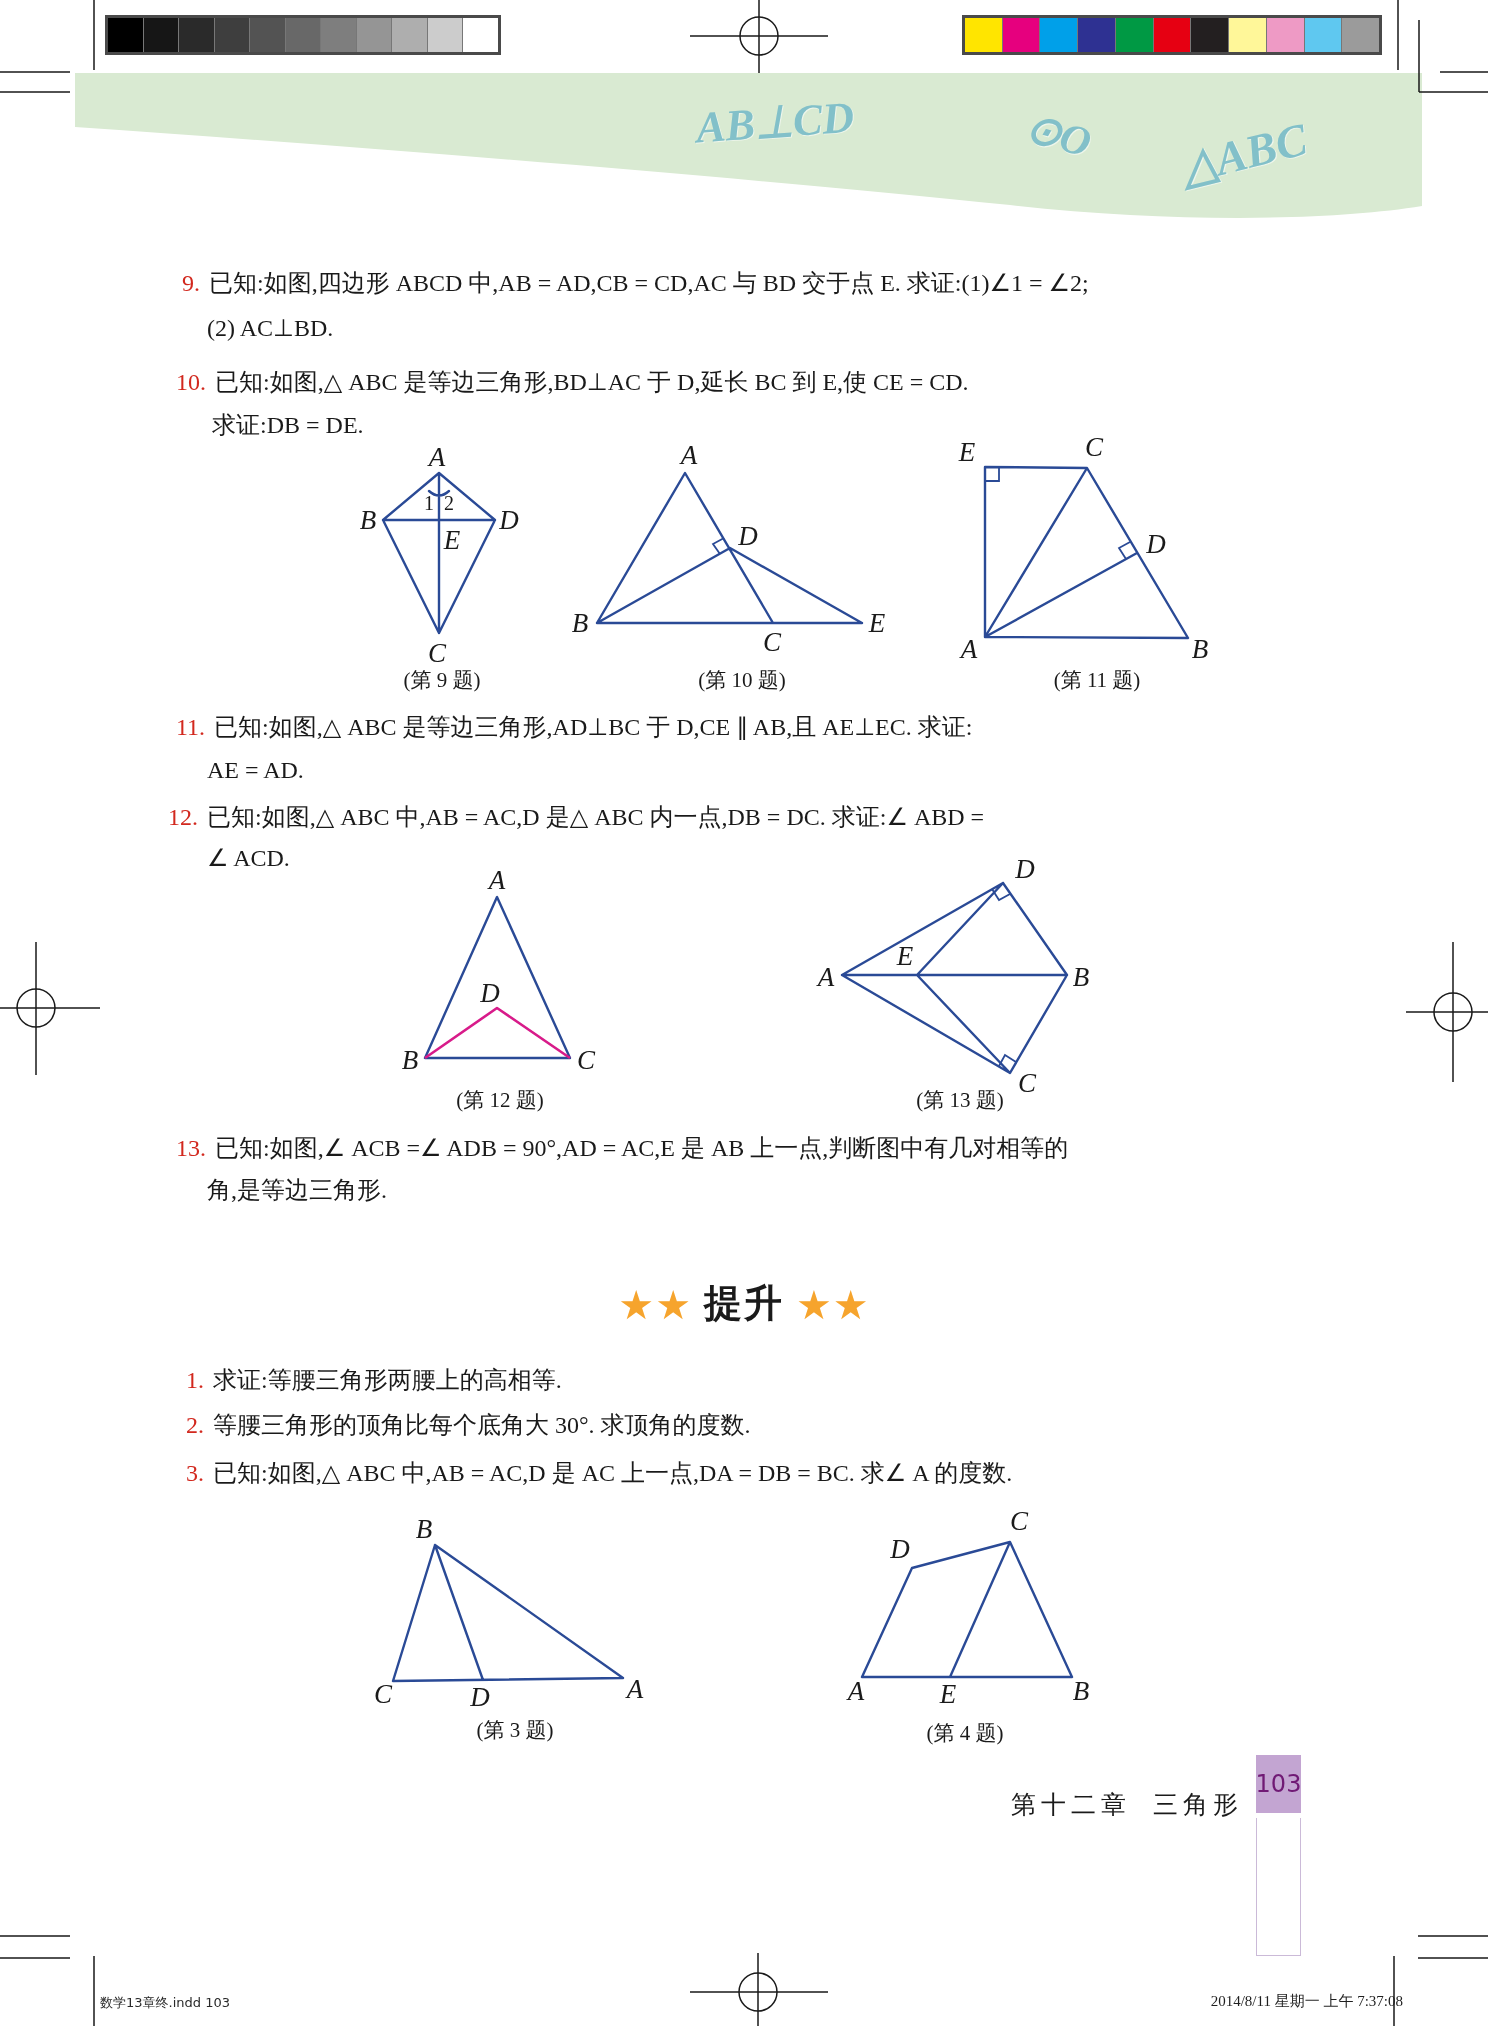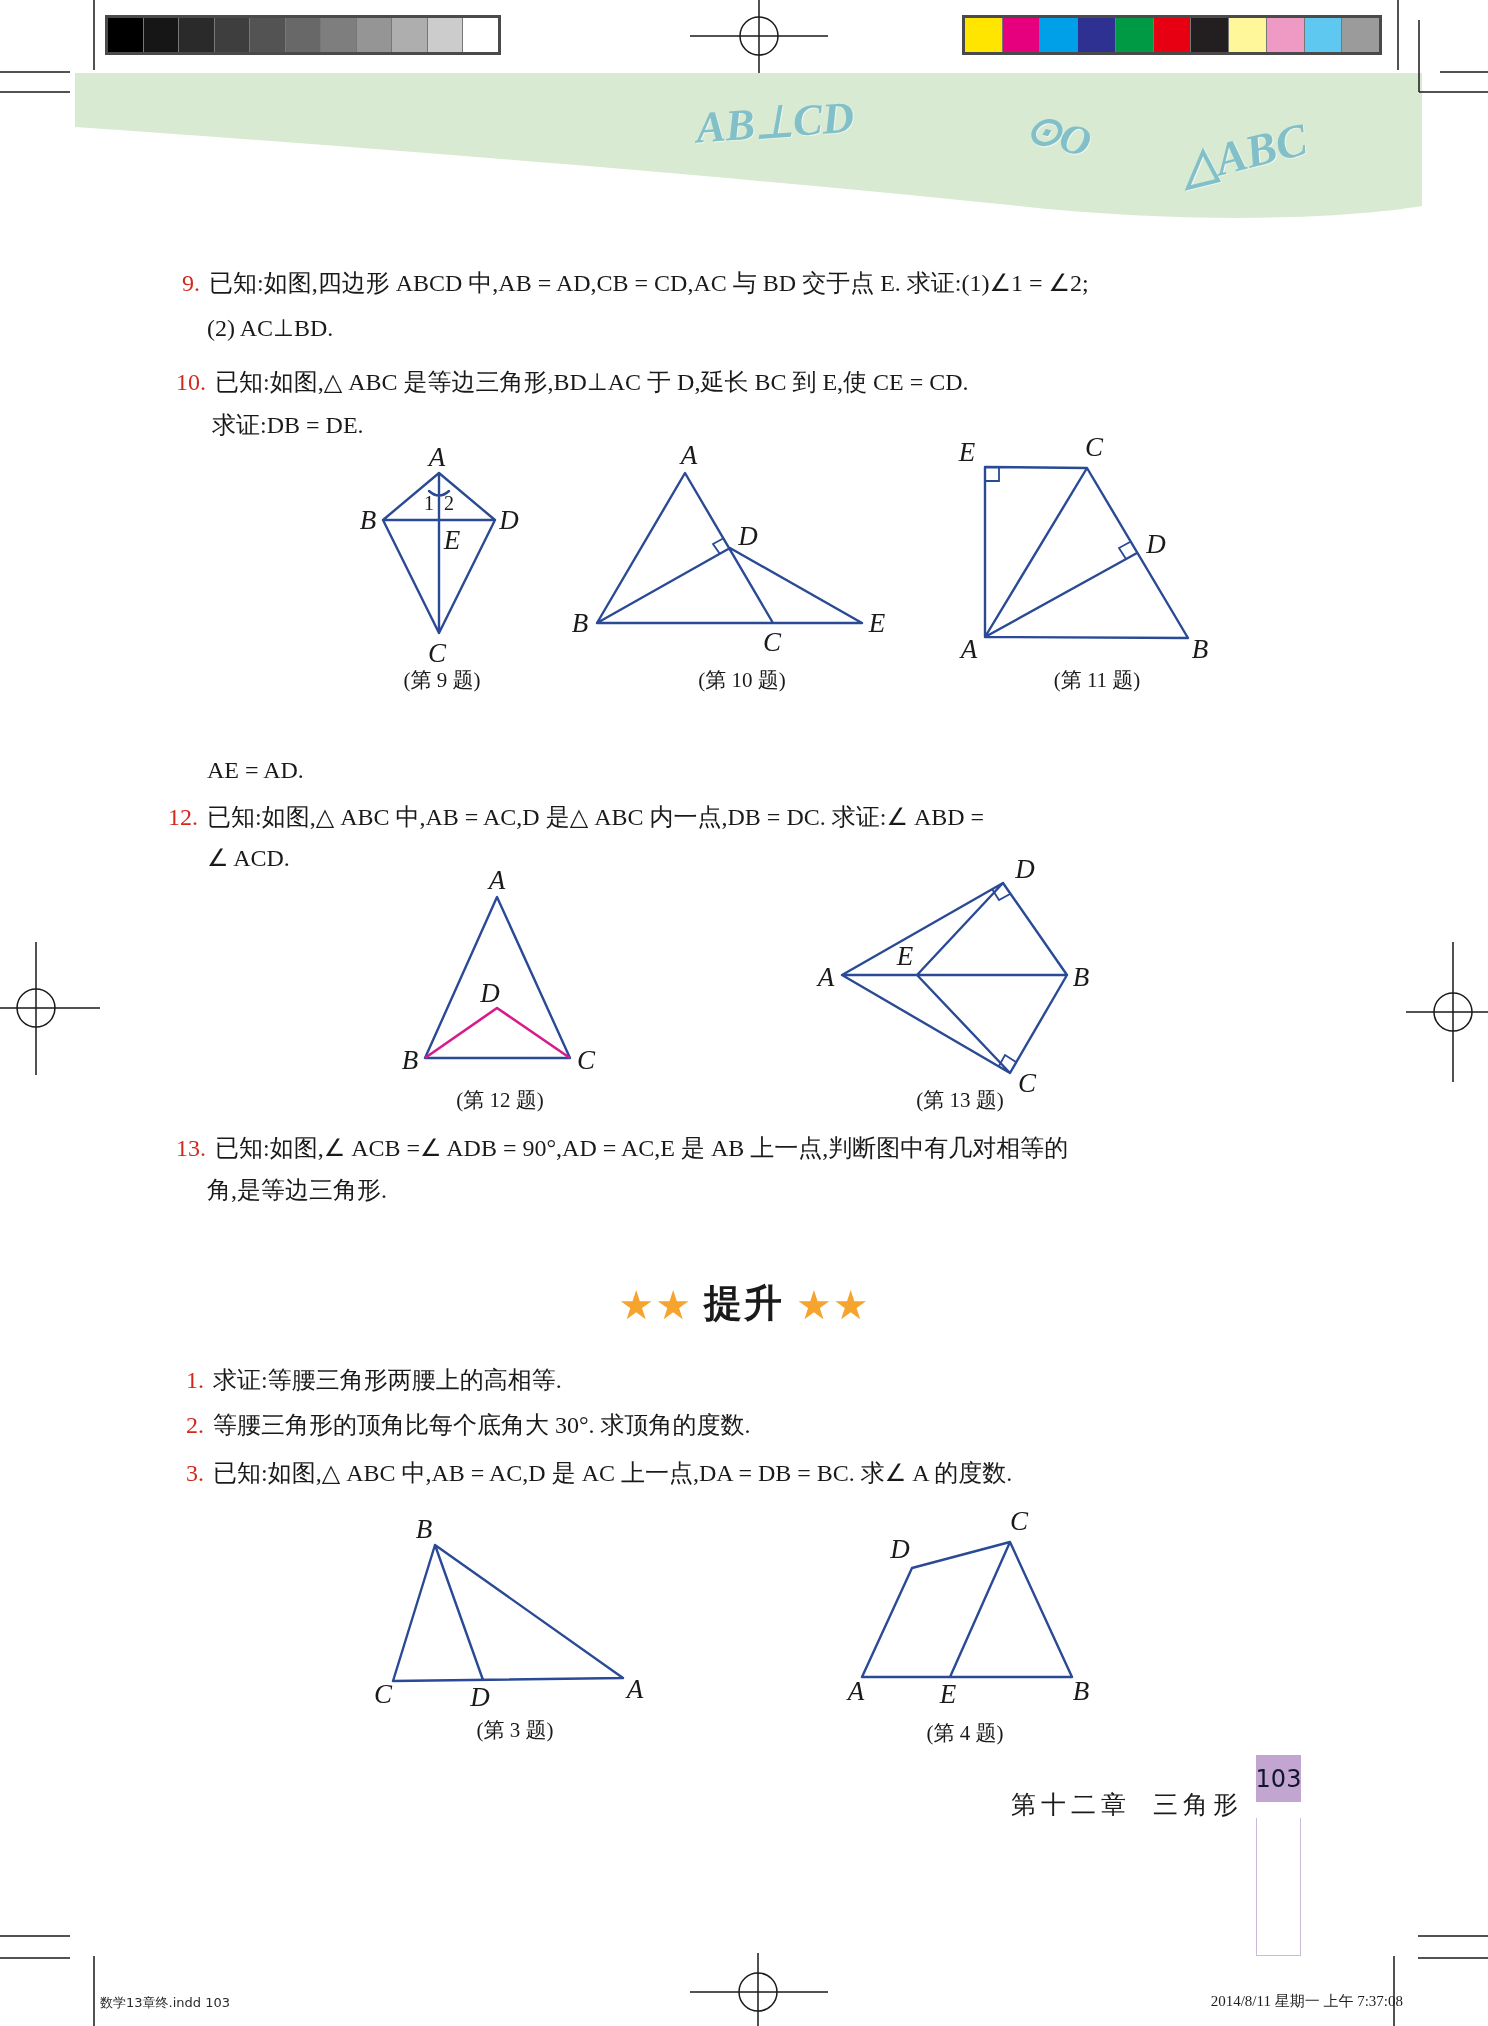--- a/index.html
+++ b/index.html
@@ -9,23 +9,23 @@
   .txt{position:absolute;white-space:nowrap;font-size:24px;z-index:2;line-height:26px}
   .num{color:var(--red,#d2281e);margin-right:9px}
   .bar{position:absolute;display:flex;border:3px solid #4a4a4a;z-index:2;box-sizing:border-box}
   .sw{flex:1;border-right:1px solid #777}
   .sw:last-child{border-right:none}
   .formula{position:absolute;z-index:2;font-style:italic;font-weight:bold;color:var(--teal,#82c0c9);
            font-family:"Liberation Serif",serif;text-shadow:1px 1px 0 rgba(255,255,255,.55)}
   .adv{position:absolute;left:0;right:0;top:1278px;text-align:center;z-index:2}
   .adv .star{color:var(--orange,#f6a42d);font-size:40px;font-family:"DejaVu Sans",sans-serif;letter-spacing:1px;vertical-align:-3px}
   .adv .t{font-size:38px;font-weight:bold;margin:8px 12px;letter-spacing:2px}
-  .tab{position:absolute;left:1256px;top:1755px;width:45px;height:47px;background:var(--purple,#c3a5d2);
+  .tab{position:absolute;left:1256px;top:1755px;width:45px;height:58px;background:var(--purple,#c3a5d2);
        z-index:2;display:flex;align-items:center;justify-content:center;
-       font-family:"DejaVu Sans",sans-serif;font-size:24px;color:#0f172a}
+       font-family:"DejaVu Sans",sans-serif;font-size:24px;color:#701a75}
   .tabbar{position:absolute;left:1256px;top:1818px;width:45px;height:138px;border:1px solid #cbbad8;
           border-top:none;z-index:2;box-sizing:border-box;background:#fff}
   .chap{position:absolute;right:245px;top:1788px;font-size:25px;letter-spacing:5px;z-index:2}
   .chap .ttl{margin-left:22px}
   .slug-l{position:absolute;left:100px;top:1994px;font-family:"DejaVu Sans",sans-serif;font-size:13px;color:#2a2a2a;z-index:2}
   .slug-r{position:absolute;right:85px;top:1992px;font-family:"Liberation Serif",serif;font-size:15px;color:#1f1f1f;z-index:2}
   
   .banner-shape{fill:var(--banner,#d9ead2)}
   .bl{fill:none;stroke:var(--blue,#2a4a96);stroke-width:2.4;stroke-linejoin:round;stroke-linecap:round}
   .mg{fill:none;stroke:var(--magenta,#d81b8a);stroke-width:2.6;stroke-linejoin:round}
@@ -172,20 +172,23 @@
     <span>(2) AC⊥BD.</span>
   </div>
 
   <div class="txt" style="left:176px;top:369px">
     <span class="num">10.</span><span>已知:如图,△ ABC 是等边三角形,BD⊥AC 于 D,延长 BC 到 E,使 CE = CD.</span>
   </div>
   <div class="txt" style="left:212px;top:412px">
     <span>求证:DB = DE.</span>
   </div>
 
+  <div class="txt" style="left:176px;top:714px">
+    <span class="num">11.</span><span>已知:如图,△ ABC 是等边三角形,AD⊥BC 于 D,CE ∥ AB,且 AE⊥EC. 求证:</span>
+  </div>
   <div class="txt" style="left:207px;top:757px">
     <span>AE = AD.</span>
   </div>
 
   <div class="txt" style="left:168px;top:804px">
     <span class="num">12.</span><span>已知:如图,△ ABC 中,AB = AC,D 是△ ABC 内一点,DB = DC. 求证:∠ ABD =</span>
   </div>
   <div class="txt" style="left:207px;top:845px">
     <span>∠ ACD.</span>
   </div>

